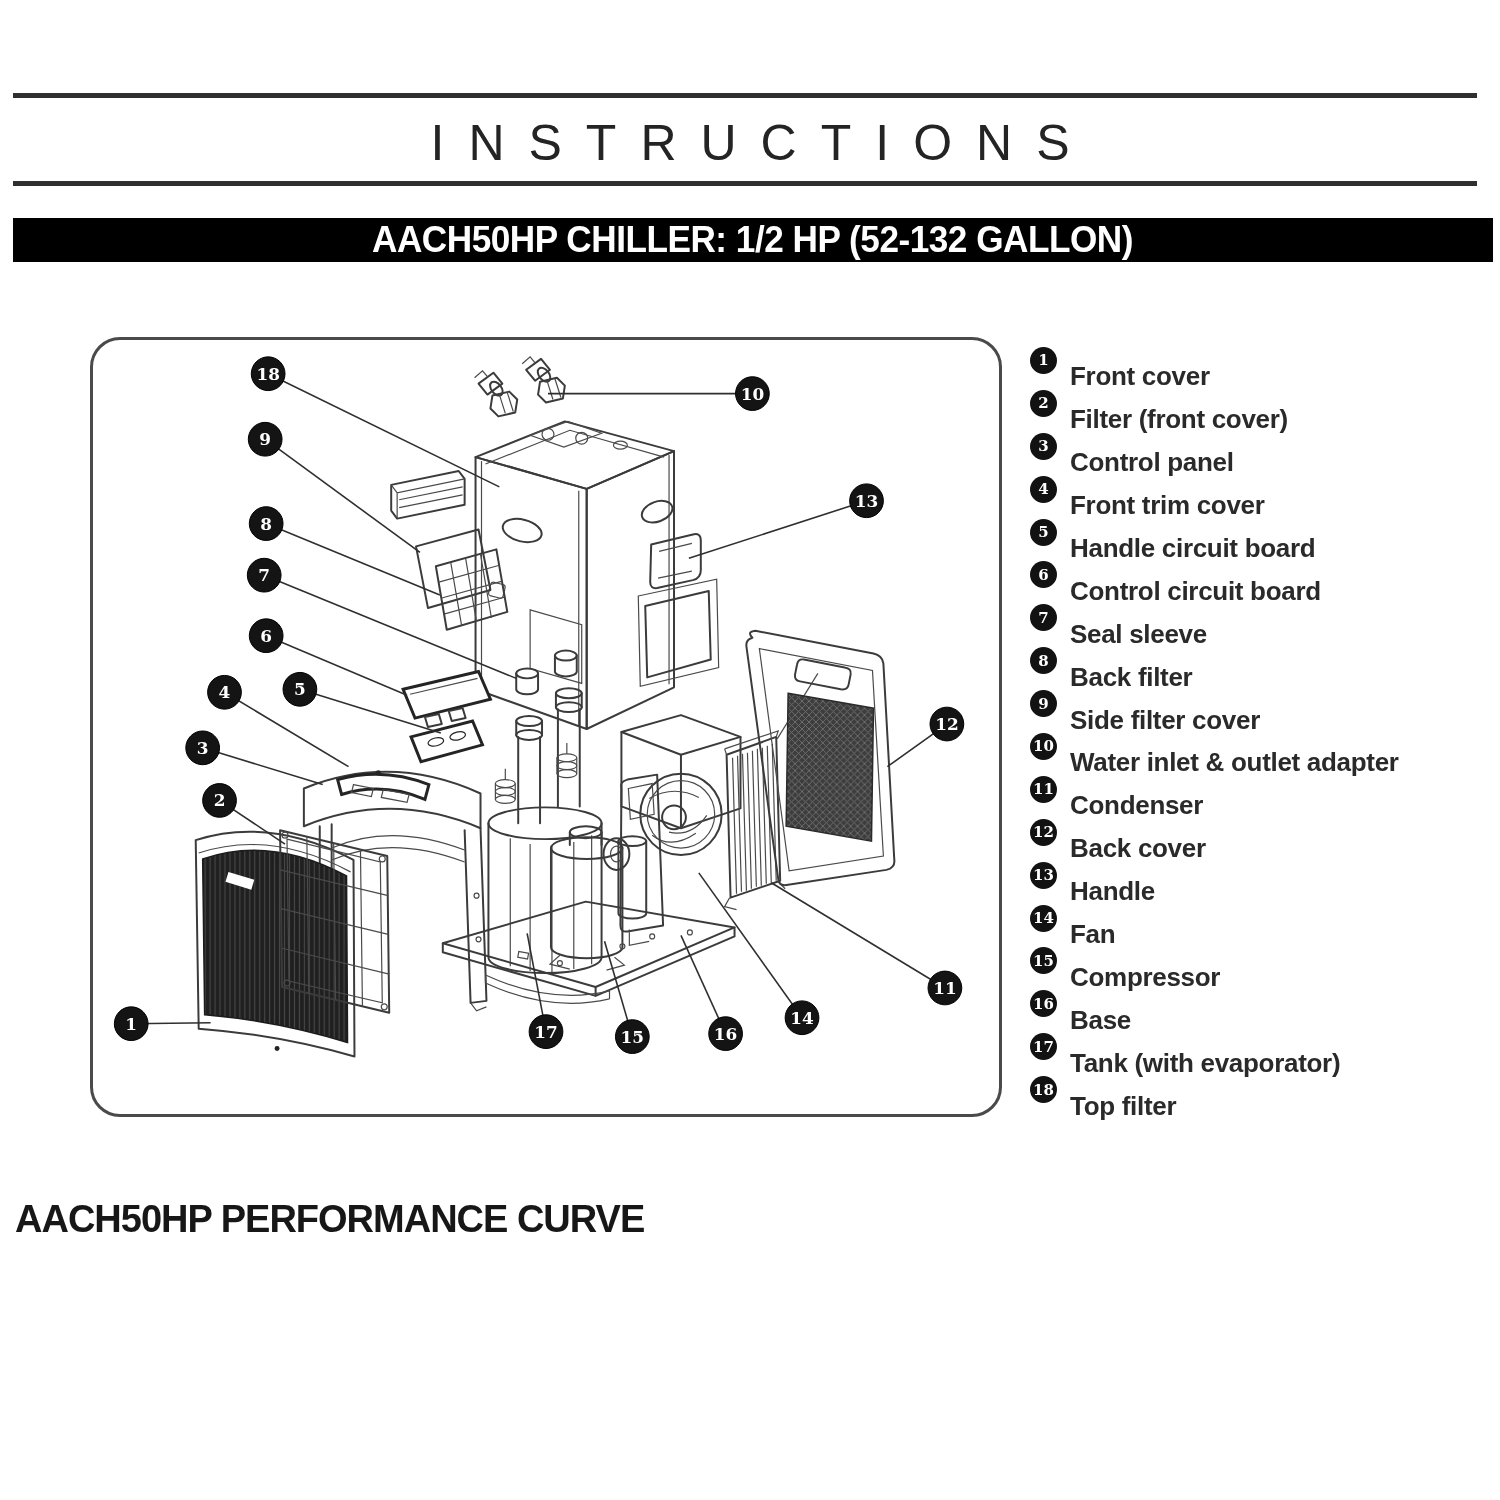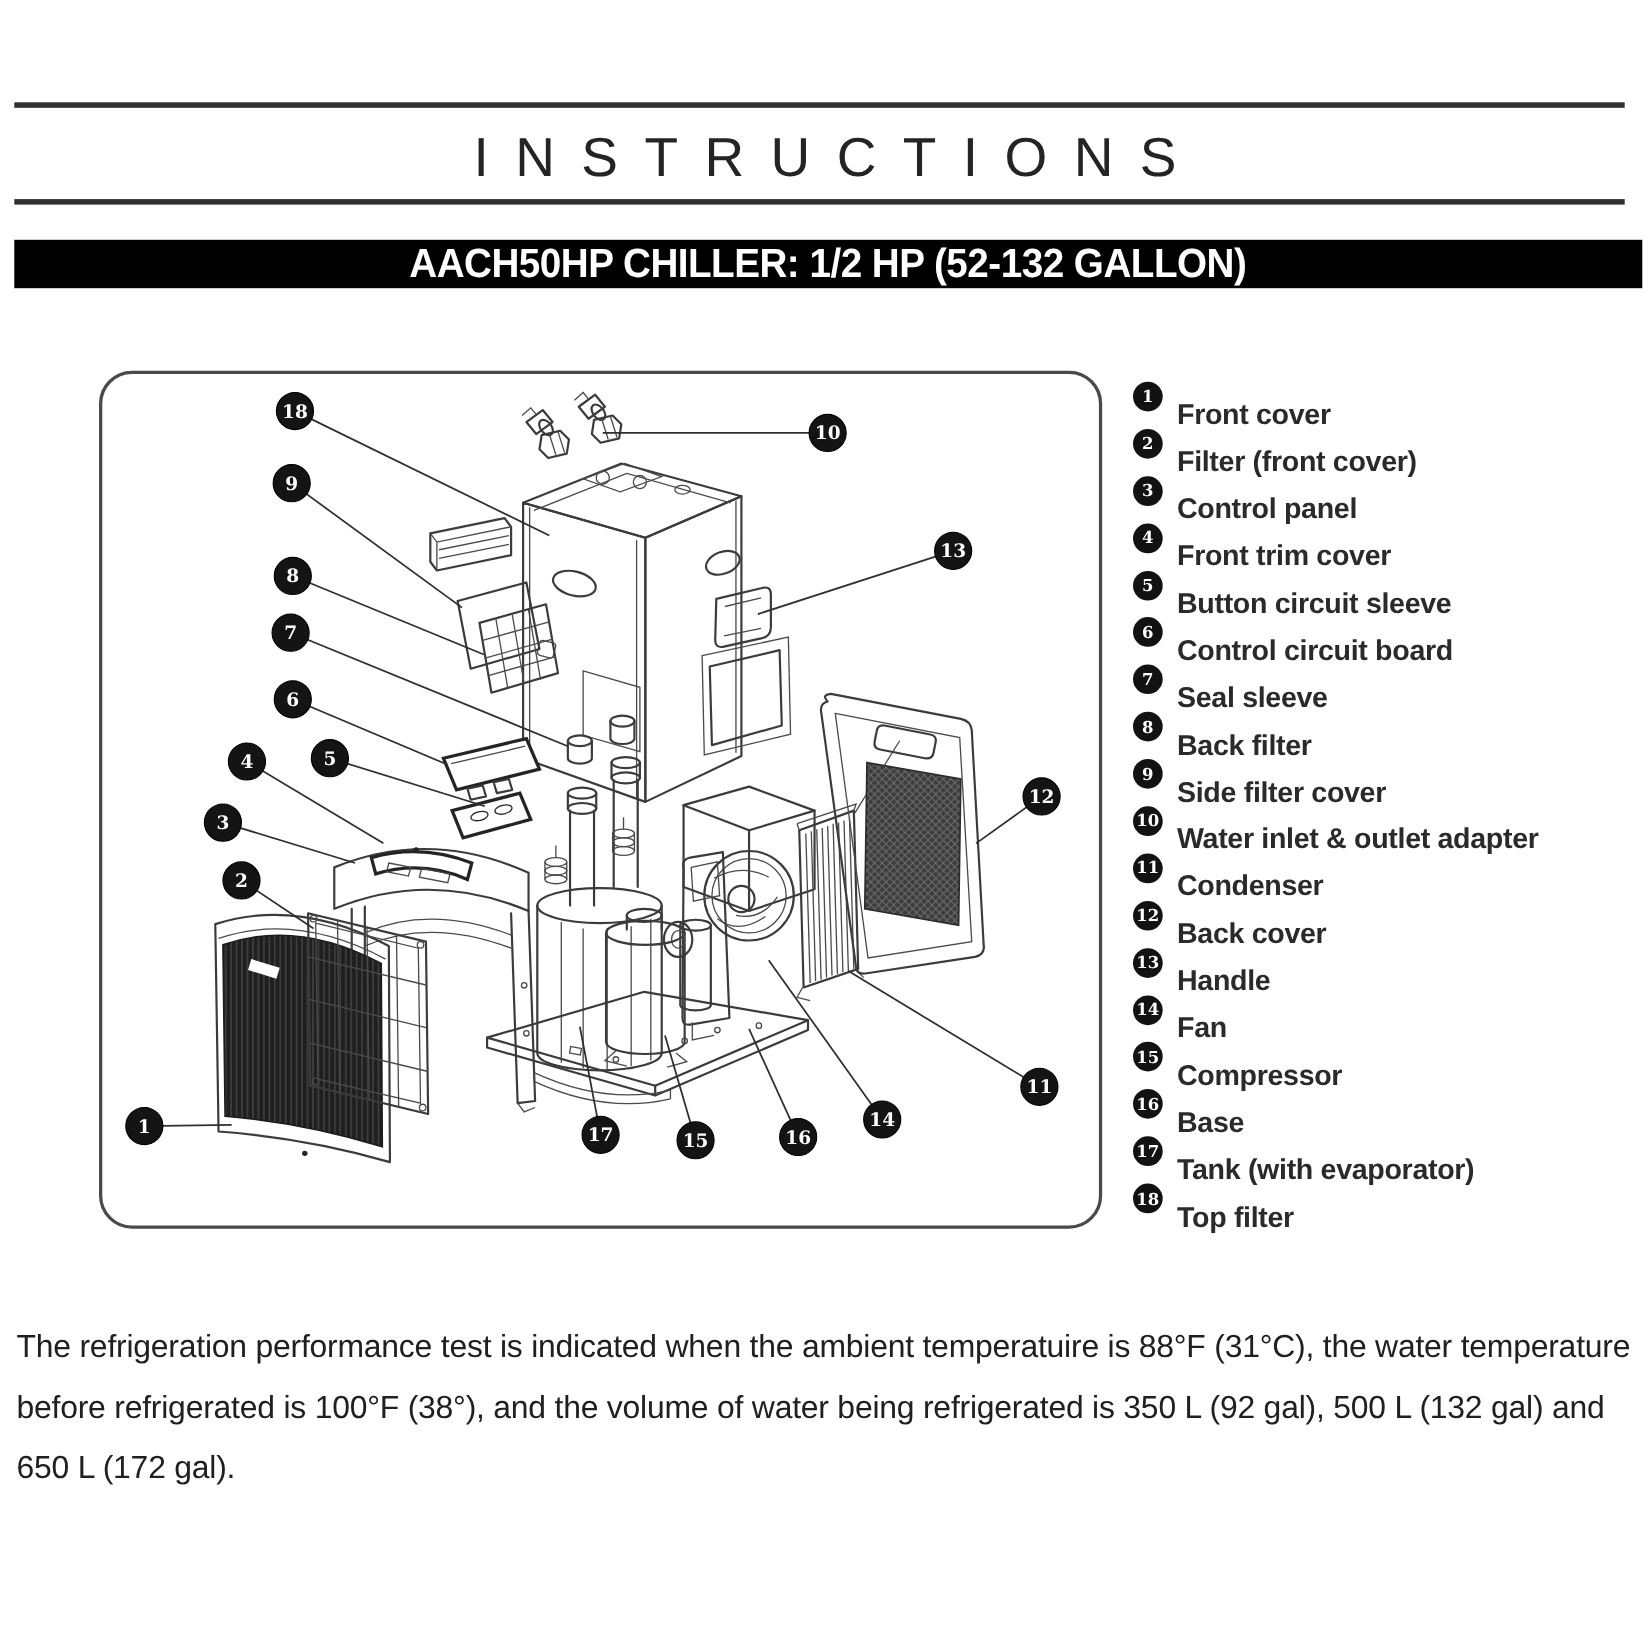--- a/index.html
+++ b/index.html
@@ -310,21 +310,21 @@
       <li>
         <span class="badge">3</span>
         <span class="plabel">Control panel</span>
       </li>
       <li>
         <span class="badge">4</span>
         <span class="plabel">Front trim cover</span>
       </li>
       <li>
         <span class="badge">5</span>
-        <span class="plabel">Button circuit sleeve</span>
+        <span class="plabel">Handle circuit board</span>
       </li>
       <li>
         <span class="badge">6</span>
         <span class="plabel">Control circuit board</span>
       </li>
       <li>
         <span class="badge">7</span>
         <span class="plabel">Seal sleeve</span>
       </li>
       <li>
@@ -367,16 +367,16 @@
         <span class="badge">17</span>
         <span class="plabel">Tank (with evaporator)</span>
       </li>
       <li>
         <span class="badge">18</span>
         <span class="plabel">Top filter</span>
       </li>
     </ul>
 
   <div class="performance">
-    <p>The refrigeration performance test is indicated when the ambient temperatuire is 88°F (31°C), the water temperature before refrigerated is 100°F (38°), and the volume of water being refrigerated is 350 L (92 gal), 500 L (132 gal) and 650 L (172 gal).</p>
+    <h2>AACH50HP PERFORMANCE CURVE</h2>
   </div>
 
 </div>
 
 </body></html>

